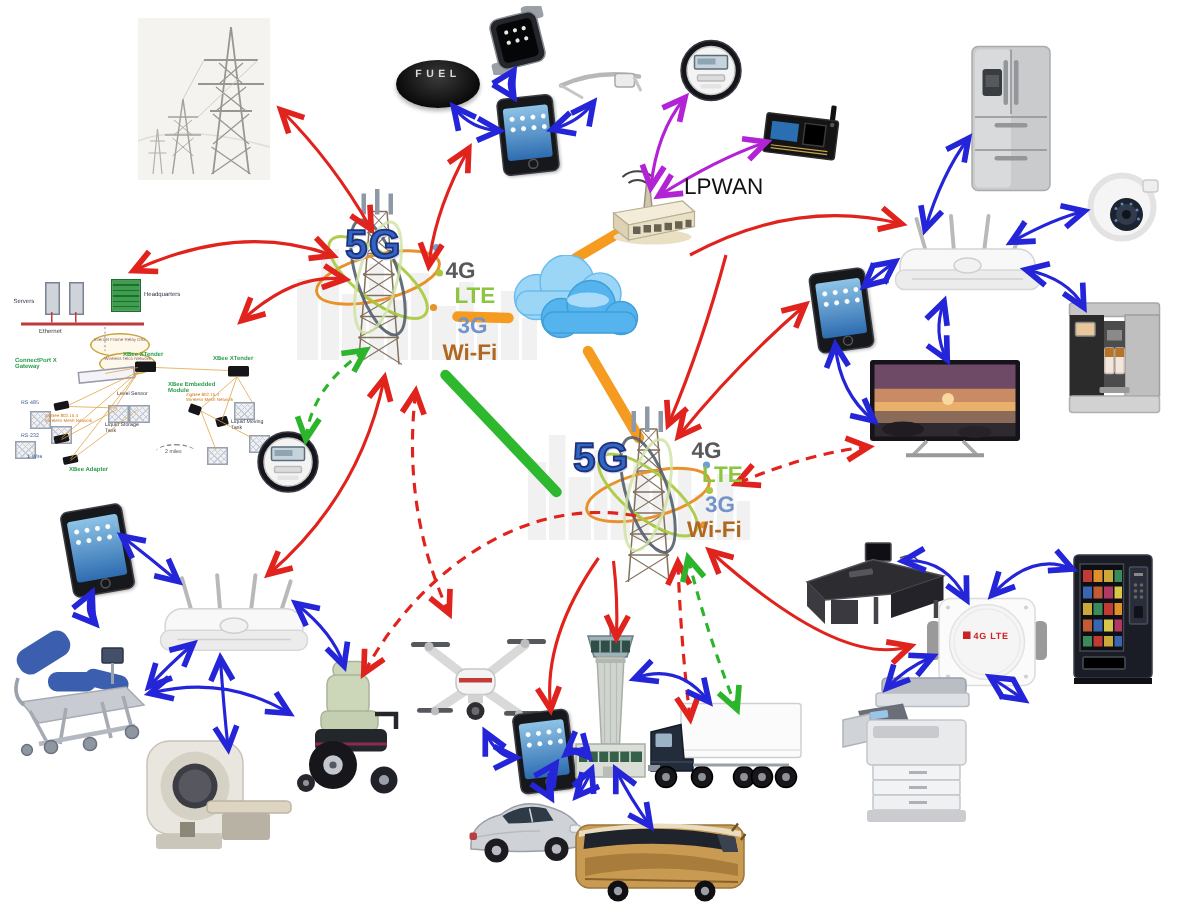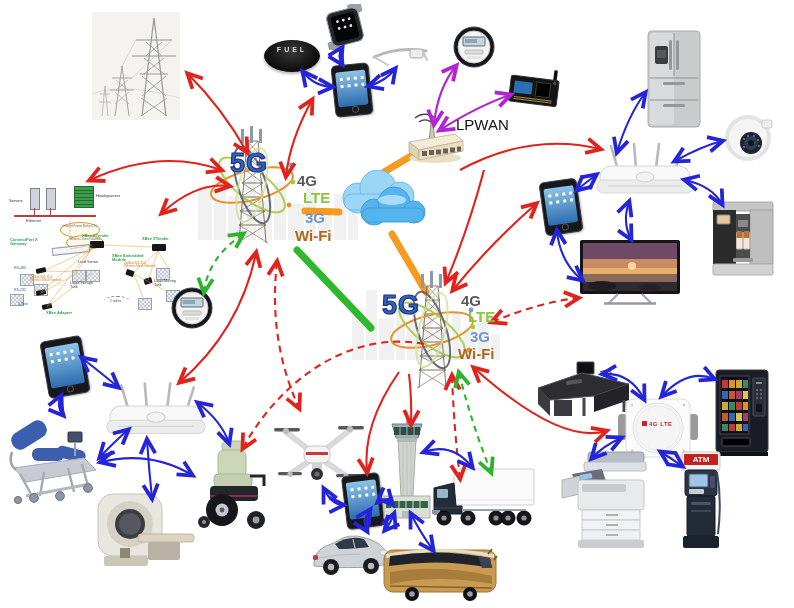--- a/index.html
+++ b/index.html
@@ -673,35 +673,20 @@
         <rect x="18" y="30" width="66" height="30" rx="3" fill="#e8eaec" stroke="#c4c6ca"></rect>
         <rect x="22" y="34" width="44" height="8" rx="2" fill="#c8cace"></rect>
         <rect x="22" y="60" width="58" height="10" rx="1" fill="#f2f3f5" stroke="#c4c6ca"></rect>
         <rect x="22" y="70" width="58" height="10" rx="1" fill="#f2f3f5" stroke="#c4c6ca"></rect>
         <rect x="22" y="80" width="58" height="10" rx="1" fill="#eef0f2" stroke="#c4c6ca"></rect>
         <path d="M46,65 L58,65 M46,75 L58,75 M46,85 L58,85" stroke="#aeb2b8" stroke-width="2"></path>
         <rect x="18" y="90" width="66" height="8" rx="2" fill="#caccd0"></rect>
       </svg>
   </div>
 
-  <div class="dev" style="left:676px;top:450px;width:50px;height:100px;z-index:2">
-    <svg viewBox="0 0 50 100">
-        <rect x="6" y="2" width="38" height="18" rx="2" fill="#f4f4f4" stroke="#c8c8c8"></rect>
-        <rect x="9" y="20" width="32" height="26" rx="3" fill="#2a3444" stroke="#1a2230"></rect>
-        <rect x="13" y="24" width="19" height="13" rx="1" fill="#9fc4e8" stroke="#44566e"></rect>
-        <rect x="13" y="39" width="15" height="5" rx="1" fill="#c8ccd4"></rect>
-        <rect x="34" y="26" width="5" height="12" rx="1" fill="#44506a"></rect>
-        <rect x="11" y="46" width="28" height="40" rx="2" fill="#222b38" stroke="#121a26"></rect>
-        <rect x="15" y="52" width="20" height="3" rx="1.5" fill="#4a5668"></rect>
-        <rect x="15" y="60" width="20" height="2" fill="#39455a"></rect>
-        <rect x="7" y="86" width="36" height="12" rx="2" fill="#1a222e"></rect>
-        <path d="M41,22 Q46,50 42,84" stroke="#3d4c64" stroke-width="2" fill="none"></path>
-      </svg>
-    <span class="atmlbl" style="left:8px;top:4px;width:34px;">ATM</span>
-  </div>
 
   <svg class="overlay" width="794" height="608" style="z-index:3">
     <defs>
       <marker id="hr" orient="auto-start-reverse" markerWidth="11" markerHeight="11" refX="7.5" refY="4.5">
           <path d="M1,1 L8,4.5 L1,8" fill="none" stroke="#e0231c" stroke-width="1.8"></path>
         </marker>
       <marker id="hb" orient="auto-start-reverse" markerWidth="11" markerHeight="11" refX="7.5" refY="4.5">
           <path d="M1,1 L8,4.5 L1,8" fill="none" stroke="#2424d8" stroke-width="1.8"></path>
         </marker>
       <marker id="hg" orient="auto-start-reverse" markerWidth="11" markerHeight="11" refX="7.5" refY="4.5">

